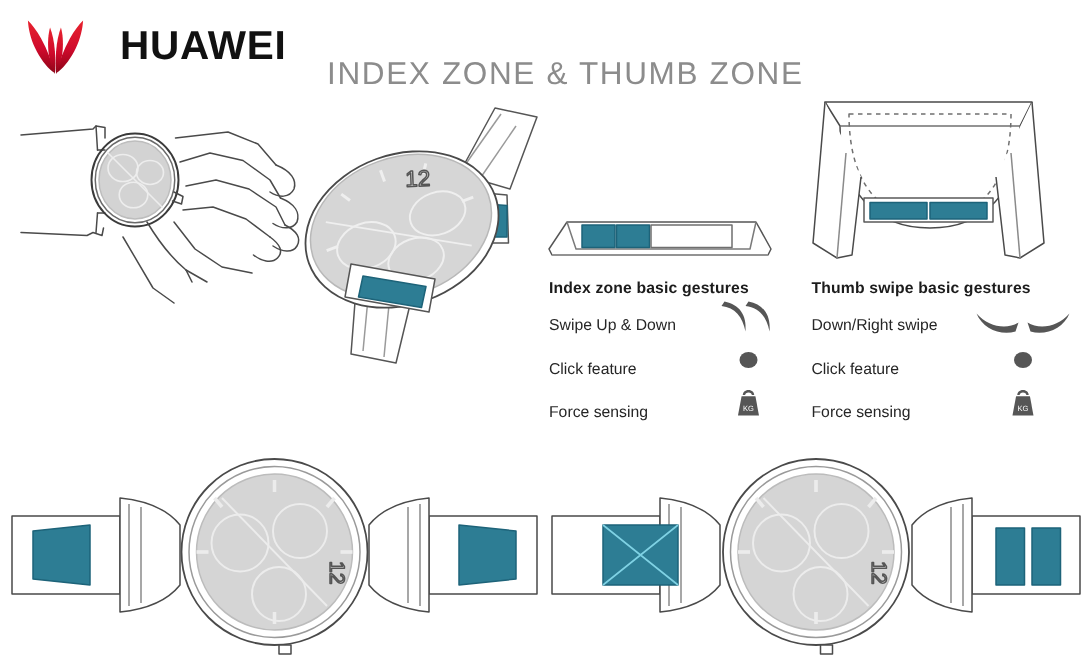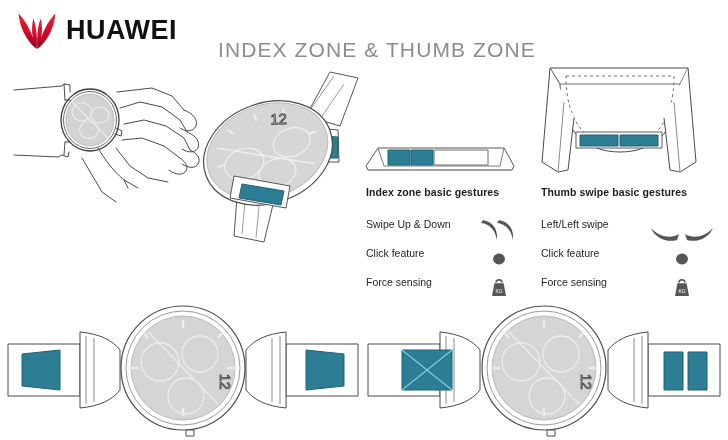--- a/index.html
+++ b/index.html
@@ -5,40 +5,40 @@
 <style>
   html,body{margin:0;padding:0;background:#ffffff;}
   body{
     width:728px;height:440px;position:relative;overflow:hidden;
     font-family:"Liberation Sans","DejaVu Sans",sans-serif;
     color:#333;
   }
   #sheet{position:absolute;inset:0;background:#fff;}
 
   
-  .logo-wrap{position:absolute;left:14px;top:10px;display:flex;align-items:center;gap:6px;}
+  .logo-wrap{position:absolute;left:14px;top:10px;display:flex;align-items:center;gap:20px;}
   .logo-mark{width:46px;height:40px;display:block;}
   .logo-text{
     font-size:27px;font-weight:bold;letter-spacing:.5px;color:#111;
     font-family:"Liberation Sans","DejaVu Sans",sans-serif;line-height:1;
   }
   .sheet-title{
     position:absolute;left:218px;top:22px;
     font-size:21px;letter-spacing:1.1px;color:#8c8c8c;
     font-family:"Liberation Sans","DejaVu Sans",sans-serif;white-space:nowrap;margin-top:16px;
   }
 
   
   .art{position:absolute;}
   .art svg{display:block;overflow:visible;}
 
   
   .legend{position:absolute;font-family:"Liberation Sans","DejaVu Sans",sans-serif;}
-  .legend-title{font-size:10.5px;font-weight:bold;color:#1c1c1c;margin-bottom:20px;letter-spacing:.1px;}
-  .legend-row{display:flex;align-items:flex-start;height:25px;margin-bottom:4px;}
+  .legend-title{font-size:10.5px;font-weight:bold;color:#1c1c1c;margin-bottom:0;letter-spacing:.1px;}
+  .legend-row{display:flex;align-items:flex-end;height:25px;margin-bottom:4px;}
   .legend-label{font-size:10.5px;color:#262626;white-space:nowrap;}
   .legend-icon{display:flex;align-items:center;justify-content:center;height:24px;}
   #legend-index .legend-label{width:108px;}
   #legend-index .legend-icon{width:50px;}
   #legend-thumb .legend-label{width:108px;}
   #legend-thumb .legend-icon{width:66px;}
 </style>
 </head>
 <body>
 
@@ -212,21 +212,21 @@
           <text x="12" y="17" fill="#ffffff" font-size="5" text-anchor="middle" font-family="'Liberation Sans',sans-serif">KG</text>
         </svg>
       </span>
     </div>
   </div>
 
   <div class="legend" id="legend-thumb" style="left:541px;top:186px;">
     <div class="legend-title">Thumb swipe basic gestures</div>
 
     <div class="legend-row">
-      <span class="legend-label">Left/Left swipe</span>
+      <span class="legend-label">Down/Right swipe</span>
       <span class="legend-icon">
         <svg width="66" height="24" viewBox="0 0 66 24">
           <g fill="#565656">
             <path d="M2 10 C10 19 22 21 30 16 L28 22 C18 25 6 20 2 10 Z"></path>
             <path d="M64 10 C56 19 44 21 36 16 L38 22 C48 25 60 20 64 10 Z"></path>
           </g>
         </svg>
       </span>
     </div>
 

